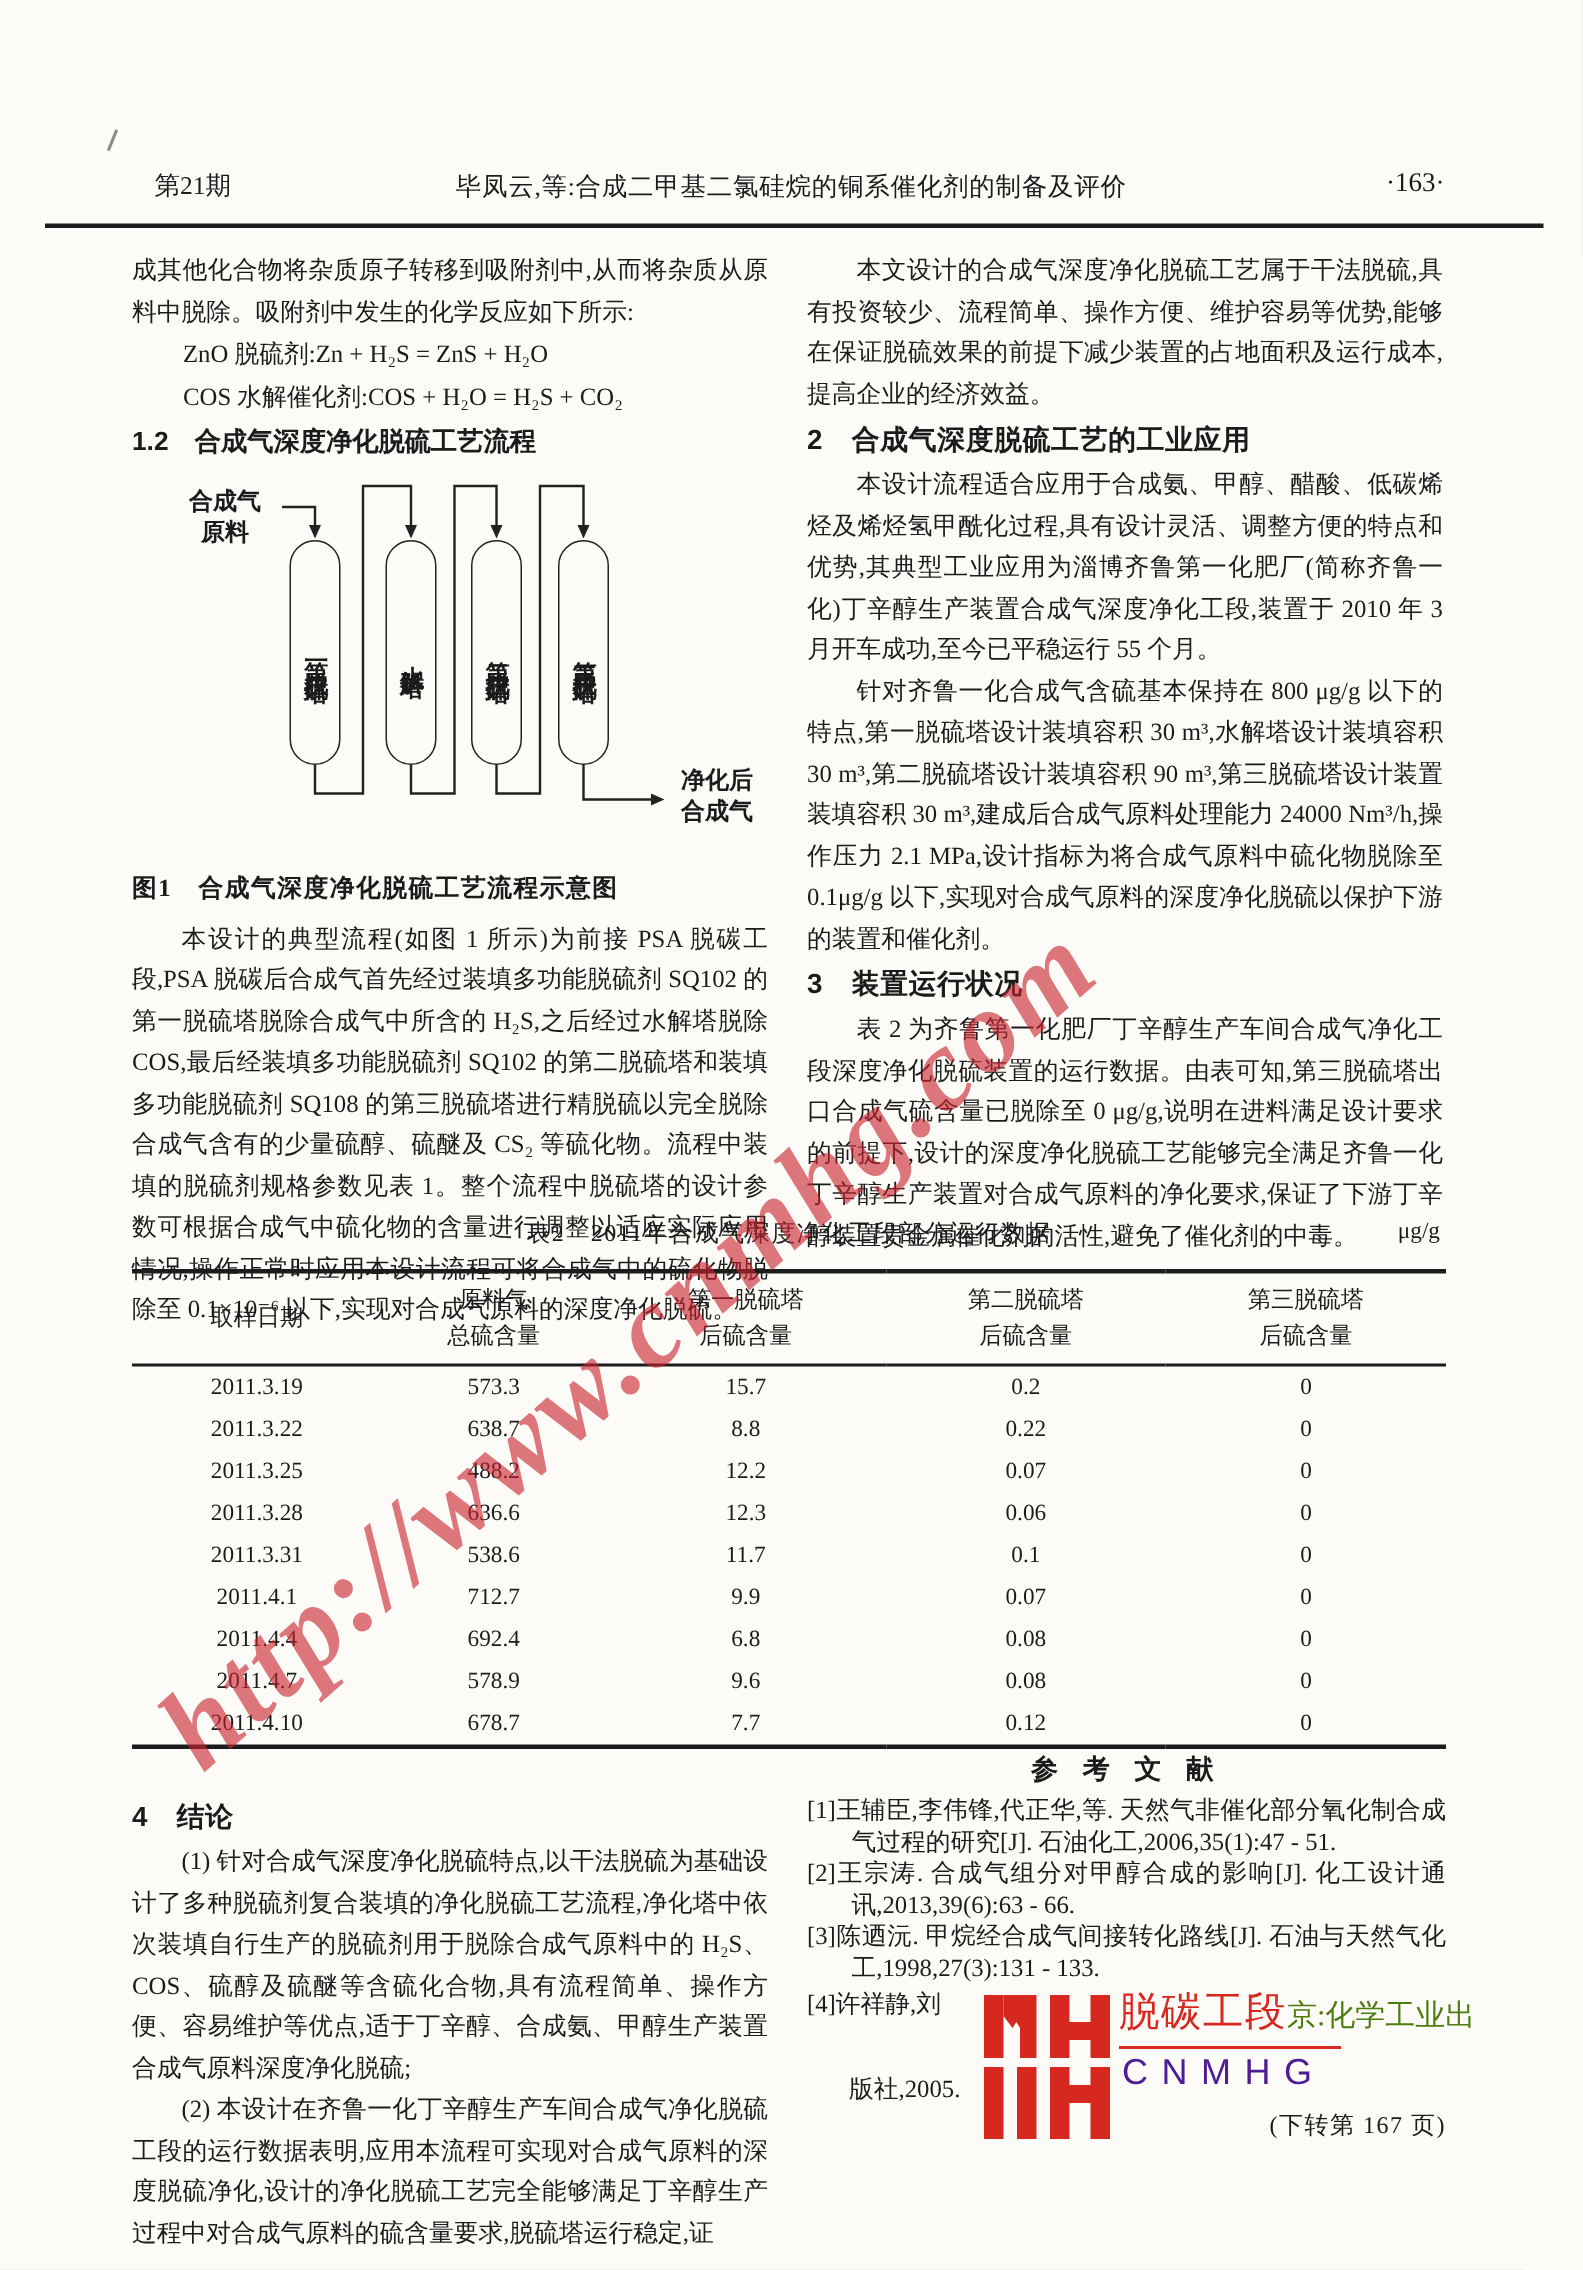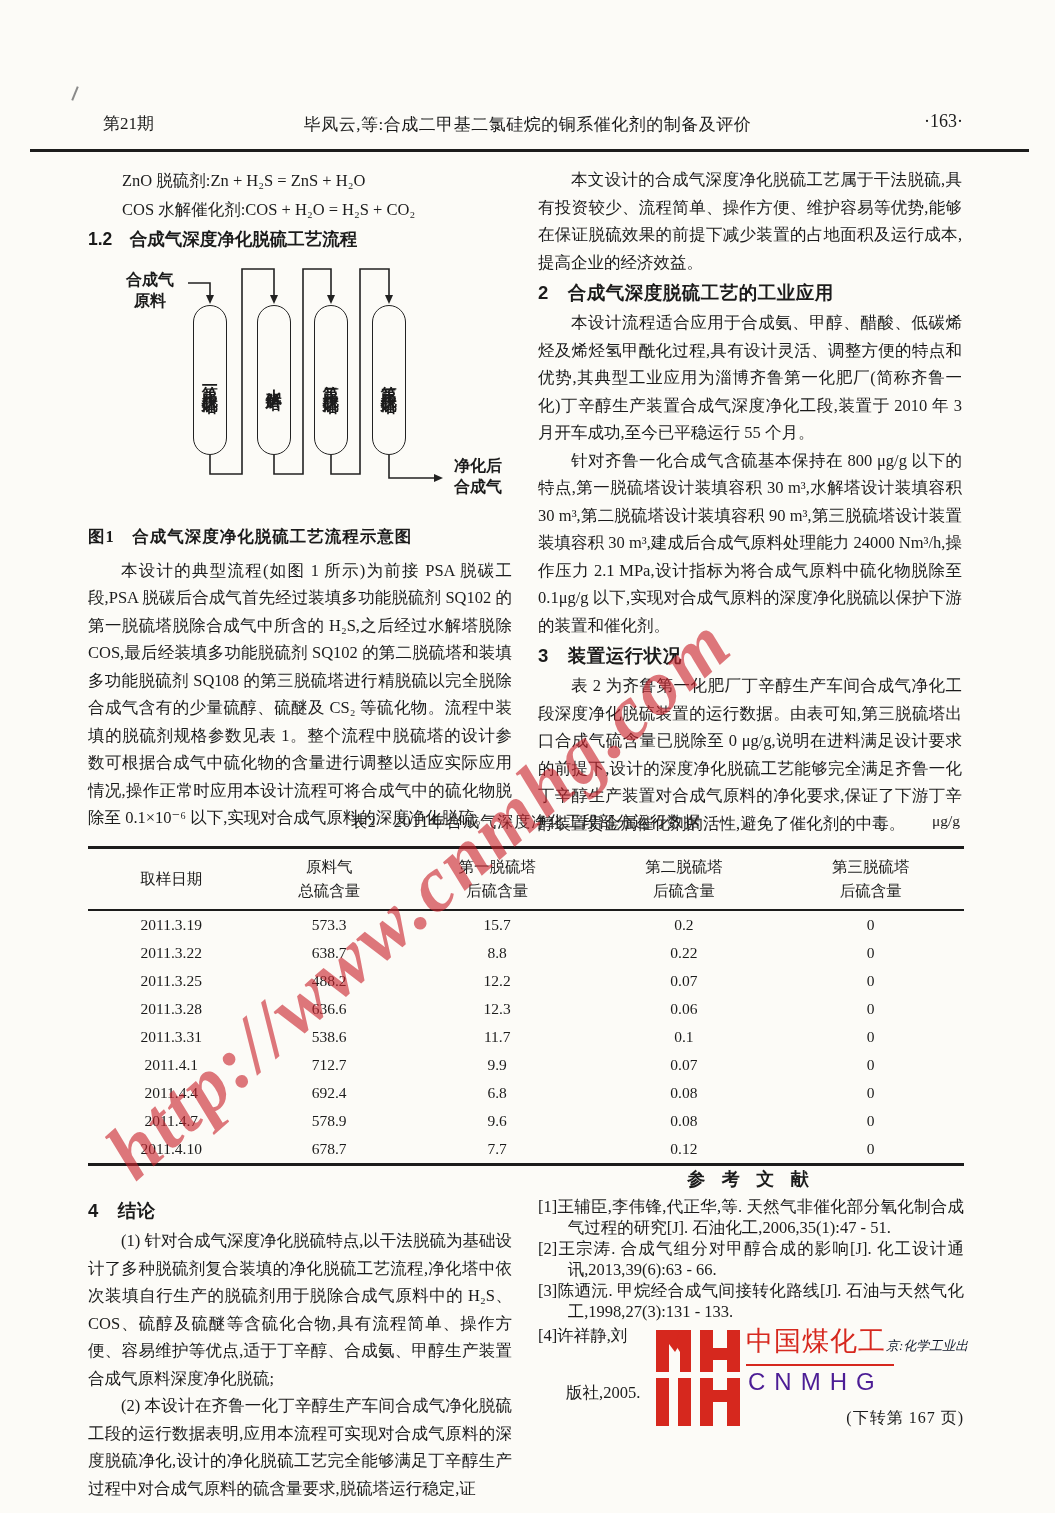--- a/index.html
+++ b/index.html
@@ -55,21 +55,21 @@
   .refhead{text-align:center;font-size:18px;letter-spacing:6px;line-height:34px;font-weight:bold;}
   .ref{padding-left:1.8em;text-indent:-1.8em;line-height:21px;}
   .ref4wrap{position:relative;height:118px;}
   .ref4a{position:absolute;left:0;top:0;}
   .ref4b{position:absolute;left:28px;top:57px;}
   
   .logo{position:absolute;left:112px;top:0px;width:314px;height:118px;z-index:6;}
   .logo-glyph{position:absolute;left:6px;top:8px;}
   .logo-line1{position:absolute;left:96px;top:6px;white-space:nowrap;}
   .logo-brand{font-size:27px;color:#d6281e;letter-spacing:1px;}
-  .logo-overlap{font-size:13px;color:#0f172a;font-style:italic;}
+  .logo-overlap{font-size:20px;color:#4d7c0f;}
   .logo-underline{position:absolute;left:96px;top:42px;width:148px;height:2px;background:#d6281e;}
   .logo-latin{position:absolute;left:98px;top:46px;font-size:24px;letter-spacing:9px;color:#4c1d95;
               font-family:"Liberation Sans","DejaVu Sans",sans-serif;}
   .turn-note{position:absolute;right:0px;top:82px;font-size:16px;letter-spacing:1px;}
   
   .watermark{
     position:absolute;left:118px;top:1118px;z-index:5;pointer-events:none;
     transform:rotate(-41.5deg);transform-origin:0 50%;
     font-size:78px;font-style:italic;font-weight:bold;letter-spacing:3px;
     color:rgba(201,35,45,.62);white-space:nowrap;
@@ -81,20 +81,21 @@
 
 <div class="page">
 
   <div class="artifact"></div>
   <div class="hdr-issue">第21期</div>
   <div class="hdr-title">毕凤云,等:合成二甲基二氯硅烷的铜系催化剂的制备及评价</div>
   <div class="hdr-page">·163·</div>
   <div class="hdr-rule"></div>
 
   <div class="col col-l">
+    <div>成其他化合物将杂质原子转移到吸附剂中,从而将杂质从原料中脱除。吸附剂中发生的化学反应如下所示:</div>
     <div class="eq">ZnO 脱硫剂:Zn + H₂S = ZnS + H₂O</div>
     <div class="eq">COS 水解催化剂:COS + H₂O = H₂S + CO₂</div>
     <div class="h-sub">1.2　合成气深度净化脱硫工艺流程</div>
 
     <div class="fig">
       <svg width="424" height="262" viewBox="0 0 424 262">
         <g stroke="#222" stroke-width="1.6" fill="none">
           <path d="M100,26 H122 V38"></path>
           <path d="M122,198 V217 H154 V12 H186 V38"></path>
           <path d="M186,198 V217 H215 V12 H243 V38"></path>
@@ -244,21 +245,21 @@
             <rect x="22" y="48" width="13" height="48"></rect>
             <rect x="44" y="0" width="13" height="42"></rect>
             <rect x="71" y="0" width="13" height="42"></rect>
             <rect x="44" y="18" width="40" height="12"></rect>
             <rect x="44" y="48" width="13" height="48"></rect>
             <rect x="71" y="48" width="13" height="48"></rect>
             <rect x="44" y="60" width="40" height="12"></rect>
           </g>
         </svg>
         <div class="logo-line1">
-          <span class="logo-brand">中国煤化工</span><span class="logo-overlap">京:化学工业出</span>
+          <span class="logo-brand">脱碳工段</span><span class="logo-overlap">京:化学工业出</span>
         </div>
         <div class="logo-underline"></div>
         <div class="logo-latin">CNMHG</div>
         <div class="turn-note">(下转第 167 页)</div>
       </div>
     </div>
   </div>
 
   <div class="watermark">http://www.cnmhg.com</div>
 

